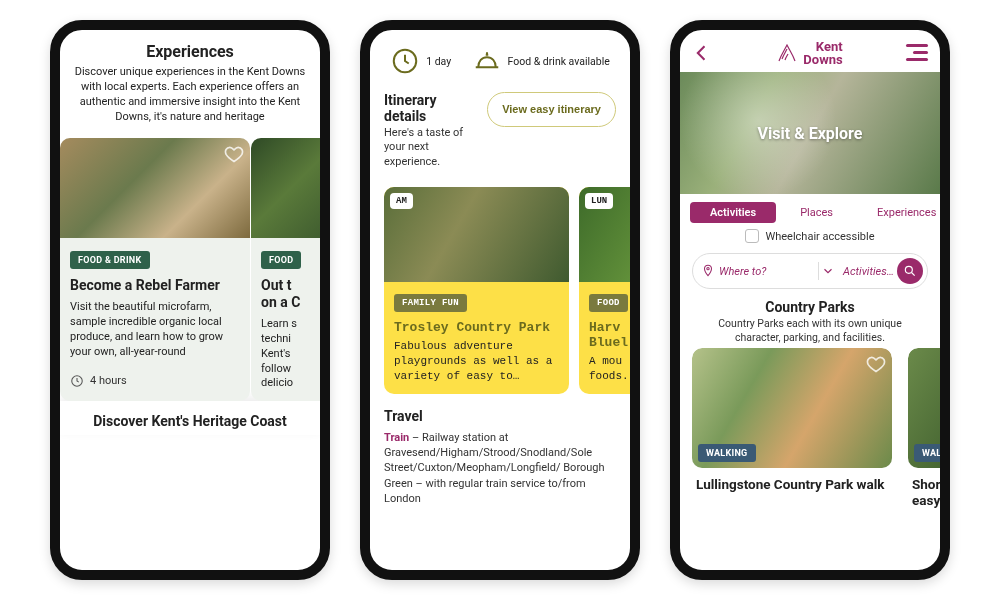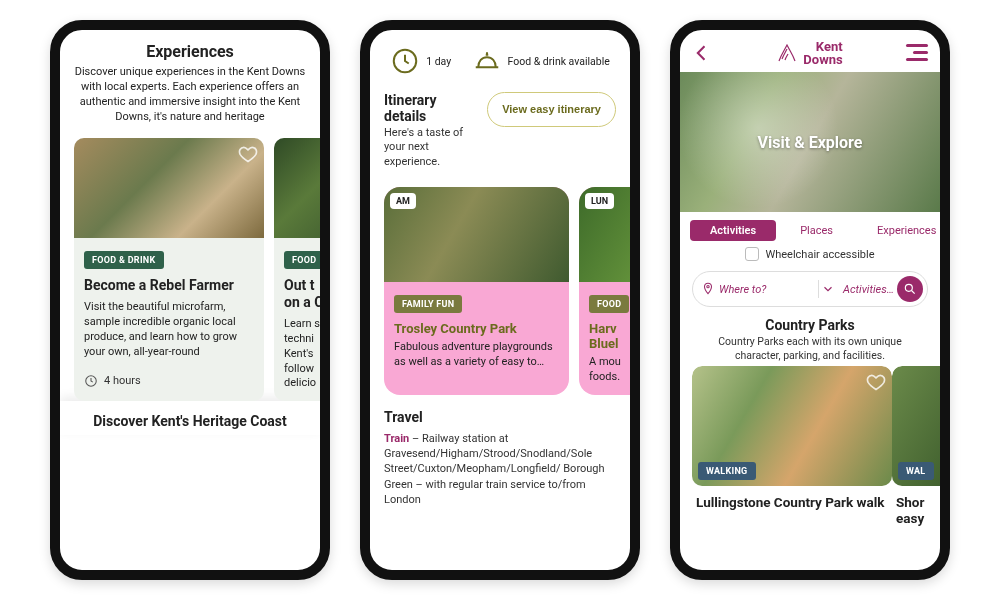--- a/index.html
+++ b/index.html
@@ -21,21 +21,21 @@
   }
   .screen {
     width: 100%; height: 100%;
     overflow: hidden;
     position: relative;
   }
   
   .p1-pad { padding: 12px 14px 0; }
   .p1-title { text-align:center; font-weight:700; font-size:16px; margin-bottom:4px; }
   .p1-desc { text-align:center; font-size:11px; line-height:1.35; color:#222; margin-bottom:14px; }
-  .p1-cards { display:flex; gap:10px; padding-left:14px; }
+  .p1-cards { display:flex; gap:1px; }
   .p1-card {
     flex: 0 0 190px;
     background:#eef2ed;
     border-radius:10px;
     overflow:hidden;
   }
   .p1-card2 { flex:0 0 80px; }
   .p1-img {
     height:100px;
     background: linear-gradient(135deg,#a58b5e 0%, #6b7a4d 40%, #c9b28a 70%, #7d6a3e 100%);
@@ -93,21 +93,21 @@
     background:#fff;
     border-radius:20px;
     padding:10px 14px;
     font-size:11px;
     color:#6b6b1e;
     font-weight:600;
     text-align:center;
     line-height:1.2;
   }
   .p2-cards { display:flex; gap:10px; padding:6px 0 0 14px; }
-  .p2-card { flex:0 0 185px; background:#f9a8d4; border-radius:16px; overflow:hidden; }
+  .p2-card { flex:0 0 185px; background:#fde047; border-radius:10px; overflow:hidden;font-family:Liberation Mono, monospace; }
   .p2-card2 { flex:0 0 80px; }
   .p2-img {
     height:95px;
     background:linear-gradient(120deg,#5a6e3a 0%, #8b8b55 40%, #3f5a2f 100%);
     position:relative;
   }
   .p2-img2 { background:linear-gradient(120deg,#3e6b2a 0%, #6b9a3e 100%); }
   .p2-timelbl {
     position:absolute; top:6px; left:6px;
     background:#fff; border-radius:4px;
@@ -126,21 +126,21 @@
   .p3-back { width:20px; height:20px; stroke:#9a2a6a; stroke-width:2.5; fill:none; }
   .p3-logo { display:flex; align-items:center; gap:4px;text-align:right; }
   .p3-logoimg { width:24px; height:24px; }
   .p3-logotxt { font-weight:700; color:#9a2a6a; font-size:13px; line-height:1; }
   .p3-menu { width:22px; height:18px; }
   .p3-menu div { height:3px; background:#9a2a6a; border-radius:2px; }
   .p3-menu .m1 { width:100%; margin-bottom:4px; }
   .p3-menu .m2 { width:70%; margin-left:30%; margin-bottom:4px; }
   .p3-menu .m3 { width:100%; }
   .p3-hero {
-    height:140px;
+    height:122px;
     background:
       radial-gradient(circle at 30% 40%, rgba(255,255,255,0.4), transparent 40%),
       linear-gradient(120deg,#6b8a5a 0%, #9ab07a 30%, #b5b59a 50%, #5a7a4a 100%);
     display:flex; align-items:center; justify-content:center;
     color:#fff; font-weight:700; font-size:16px;
     text-shadow:0 1px 3px rgba(0,0,0,0.4);
   }
   .p3-tabs { display:flex; gap:4px; padding:8px 10px 4px; font-size:11px; }
   .p3-tab { padding:4px 20px; border-radius:4px; color:#9a2a6a; }
   .p3-tab.active { background:#9a2a6a; color:#fff; font-weight:600; }
@@ -149,21 +149,21 @@
   .p3-search { display:flex; align-items:center; gap:0; margin:4px 12px 10px; border:1px solid #ddd; border-radius:22px; padding:4px 4px 4px 8px; }
   .p3-pin { width:14px; height:14px; stroke:#9a2a6a; fill:none; stroke-width:1.8; flex-shrink:0; }
   .p3-where { flex:1; font-size:11px; color:#9a2a6a; font-style:italic; padding:0 4px; }
   .p3-divider { width:1px; height:18px; background:#ddd; }
   .p3-chev { width:18px; padding:0 2px; stroke:#9a2a6a; fill:none; stroke-width:2; }
   .p3-act { font-size:11px; color:#9a2a6a; font-style:italic; padding:0 6px; flex:0 0 auto; width:60px; }
   .p3-go { width:26px; height:26px; border-radius:50%; background:#9a2a6a; display:flex; align-items:center; justify-content:center; flex-shrink:0; }
   .p3-go svg { width:14px; height:14px; stroke:#fff; fill:none; stroke-width:2; }
   .p3-sectitle { text-align:center; font-weight:700; font-size:14px; }
   .p3-secdesc { text-align:center; font-size:10.5px; color:#333; line-height:1.3; margin:2px 18px 4px; }
-  .p3-cards { display:flex; gap:0; padding-left:12px; }
+  .p3-cards { display:flex; gap:16px; padding-left:12px; }
   .p3-card { flex:0 0 200px; border-radius:10px; overflow:hidden; }
   .p3-card2 { flex:0 0 70px; }
   .p3-img {
     height:120px; position:relative; border-radius:10px; overflow:hidden;
     background:linear-gradient(120deg,#b5c28a 0%, #7a9a5a 30%, #d5a56b 60%, #6b8a4a 100%);
   }
   .p3-img2 { background:linear-gradient(120deg,#6b8a4a 0%, #3a5a2a 100%); }
   .p3-tag { position:absolute; bottom:6px; left:6px; }
   .p3-ctitle { font-weight:700; font-size:13.5px; margin:8px 4px 2px; line-height:1.2; }
 </style>

